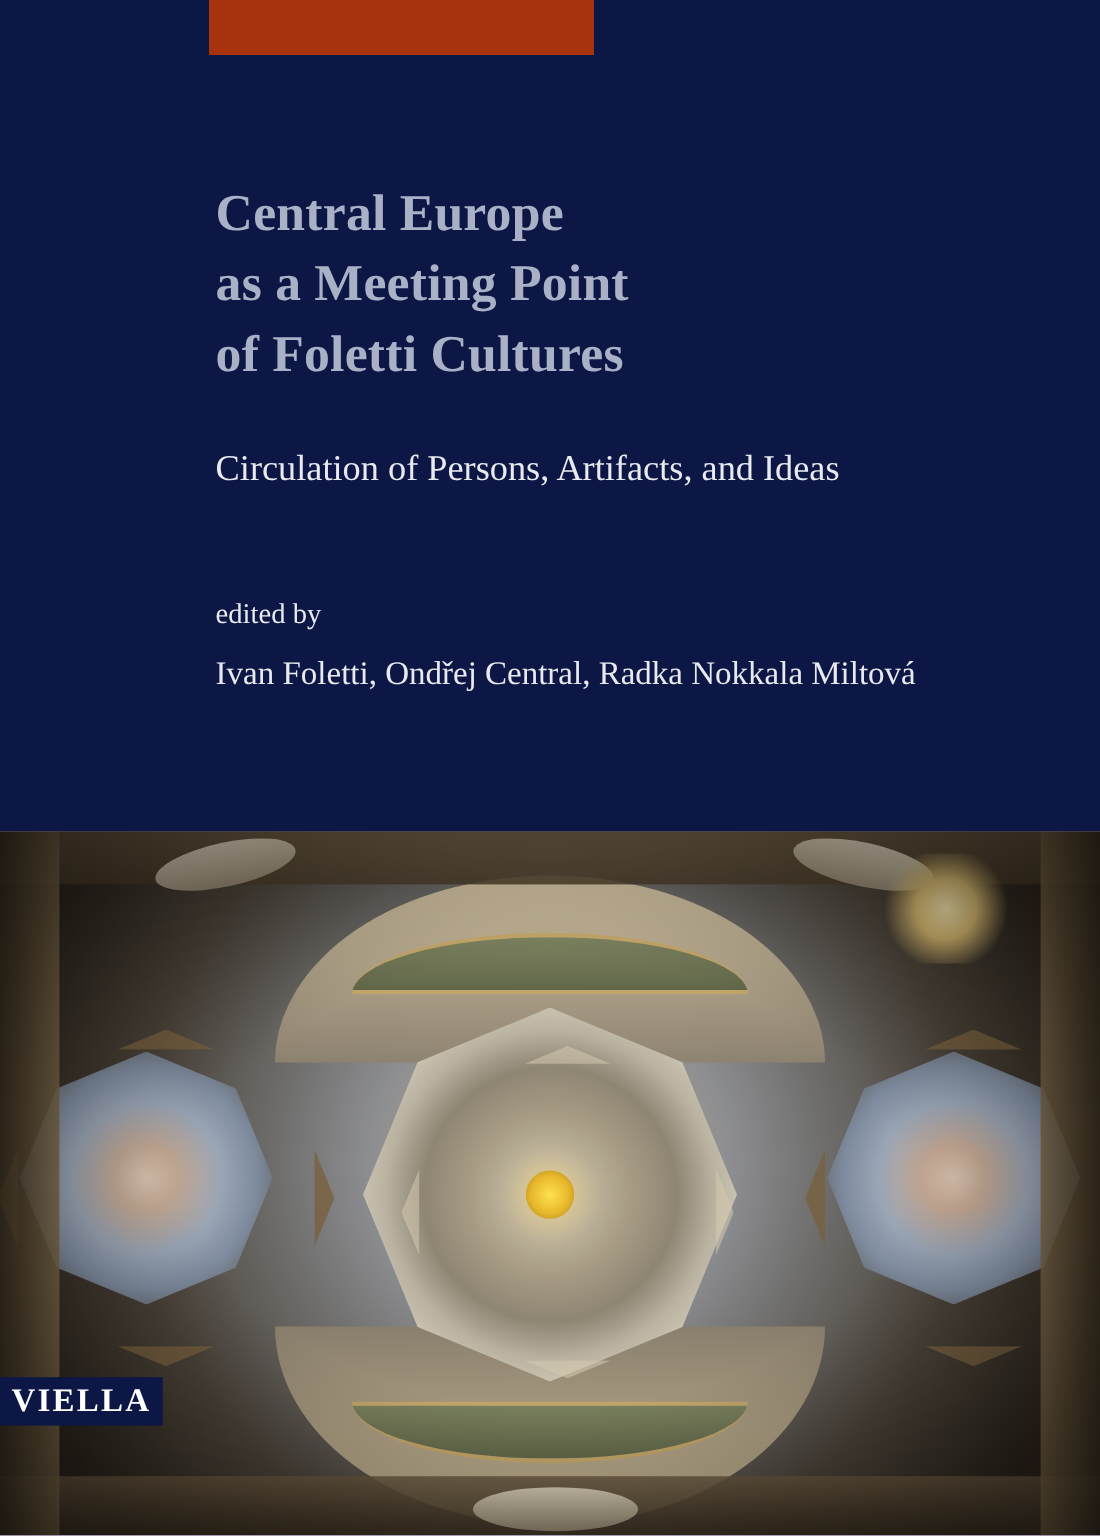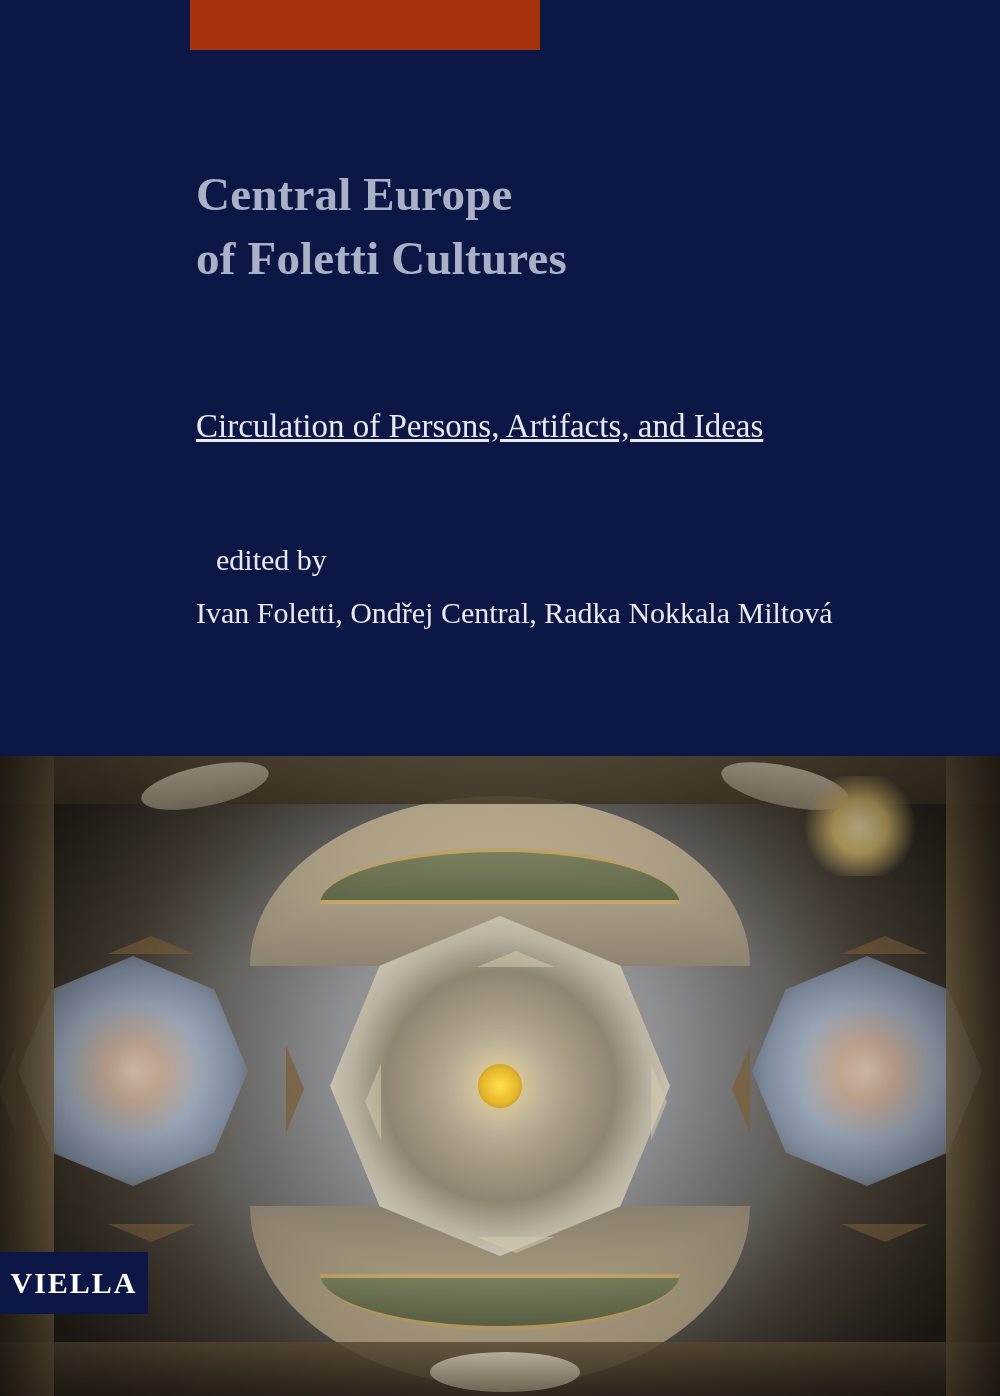--- a/index.html
+++ b/index.html
@@ -46,29 +46,27 @@
   }
   .title .line { display: block; white-space: nowrap; }
   .subtitle {
     position: absolute;
     left: 196px;
     top: 405px;
     width: 760px;
     color: #e9eaf0;
     font-size: 33px;
     line-height: 1.3;
-    text-decoration: underline;
   }
   .edited-by {
     position: absolute;
     left: 196px;
     top: 543px;
     color: #e9eaf0;
-    font-size: 30px;
-    margin-left: 20px;
+    font-size: 26px;
   }
   .editors {
     position: absolute;
     left: 196px;
     top: 593px;
     width: 780px;
     color: #e9eaf0;
     font-size: 30px;
     line-height: 1.3;
   }
@@ -203,21 +201,21 @@
     width: 120px; height: 100px;
     background: radial-gradient(circle at 50% 50%, #f7e7b0 0%, #d9bb70 35%, rgba(170,140,80,0) 72%);
   }
 
   
   .logo {
     position: absolute;
     left: 0;
     top: 1252px;
     width: 148px;
-    height: 62px;
+    height: 44px;
     background: #0d1745;
     color: #ffffff;
     display: flex;
     align-items: center;
     justify-content: center;
     font-family: "Liberation Serif", serif;
     font-weight: bold;
     font-size: 30px;
     letter-spacing: 2px;
   }
@@ -225,20 +223,21 @@
 </head>
 <body>
 
 <div class="cover">
 
   <div class="top-panel">
     <div class="red-block"></div>
 
     <div class="title">
       <span class="line">Central Europe</span>
+      <span class="line">as a Meeting Point</span>
       <span class="line">of Foletti Cultures</span>
     </div>
 
     <div class="subtitle">Circulation of Persons, Artifacts, and Ideas</div>
 
     <div class="edited-by">edited by</div>
 
     <div class="editors">Ivan Foletti, Ondřej Central, Radka Nokkala Miltová</div>
   </div>
 

